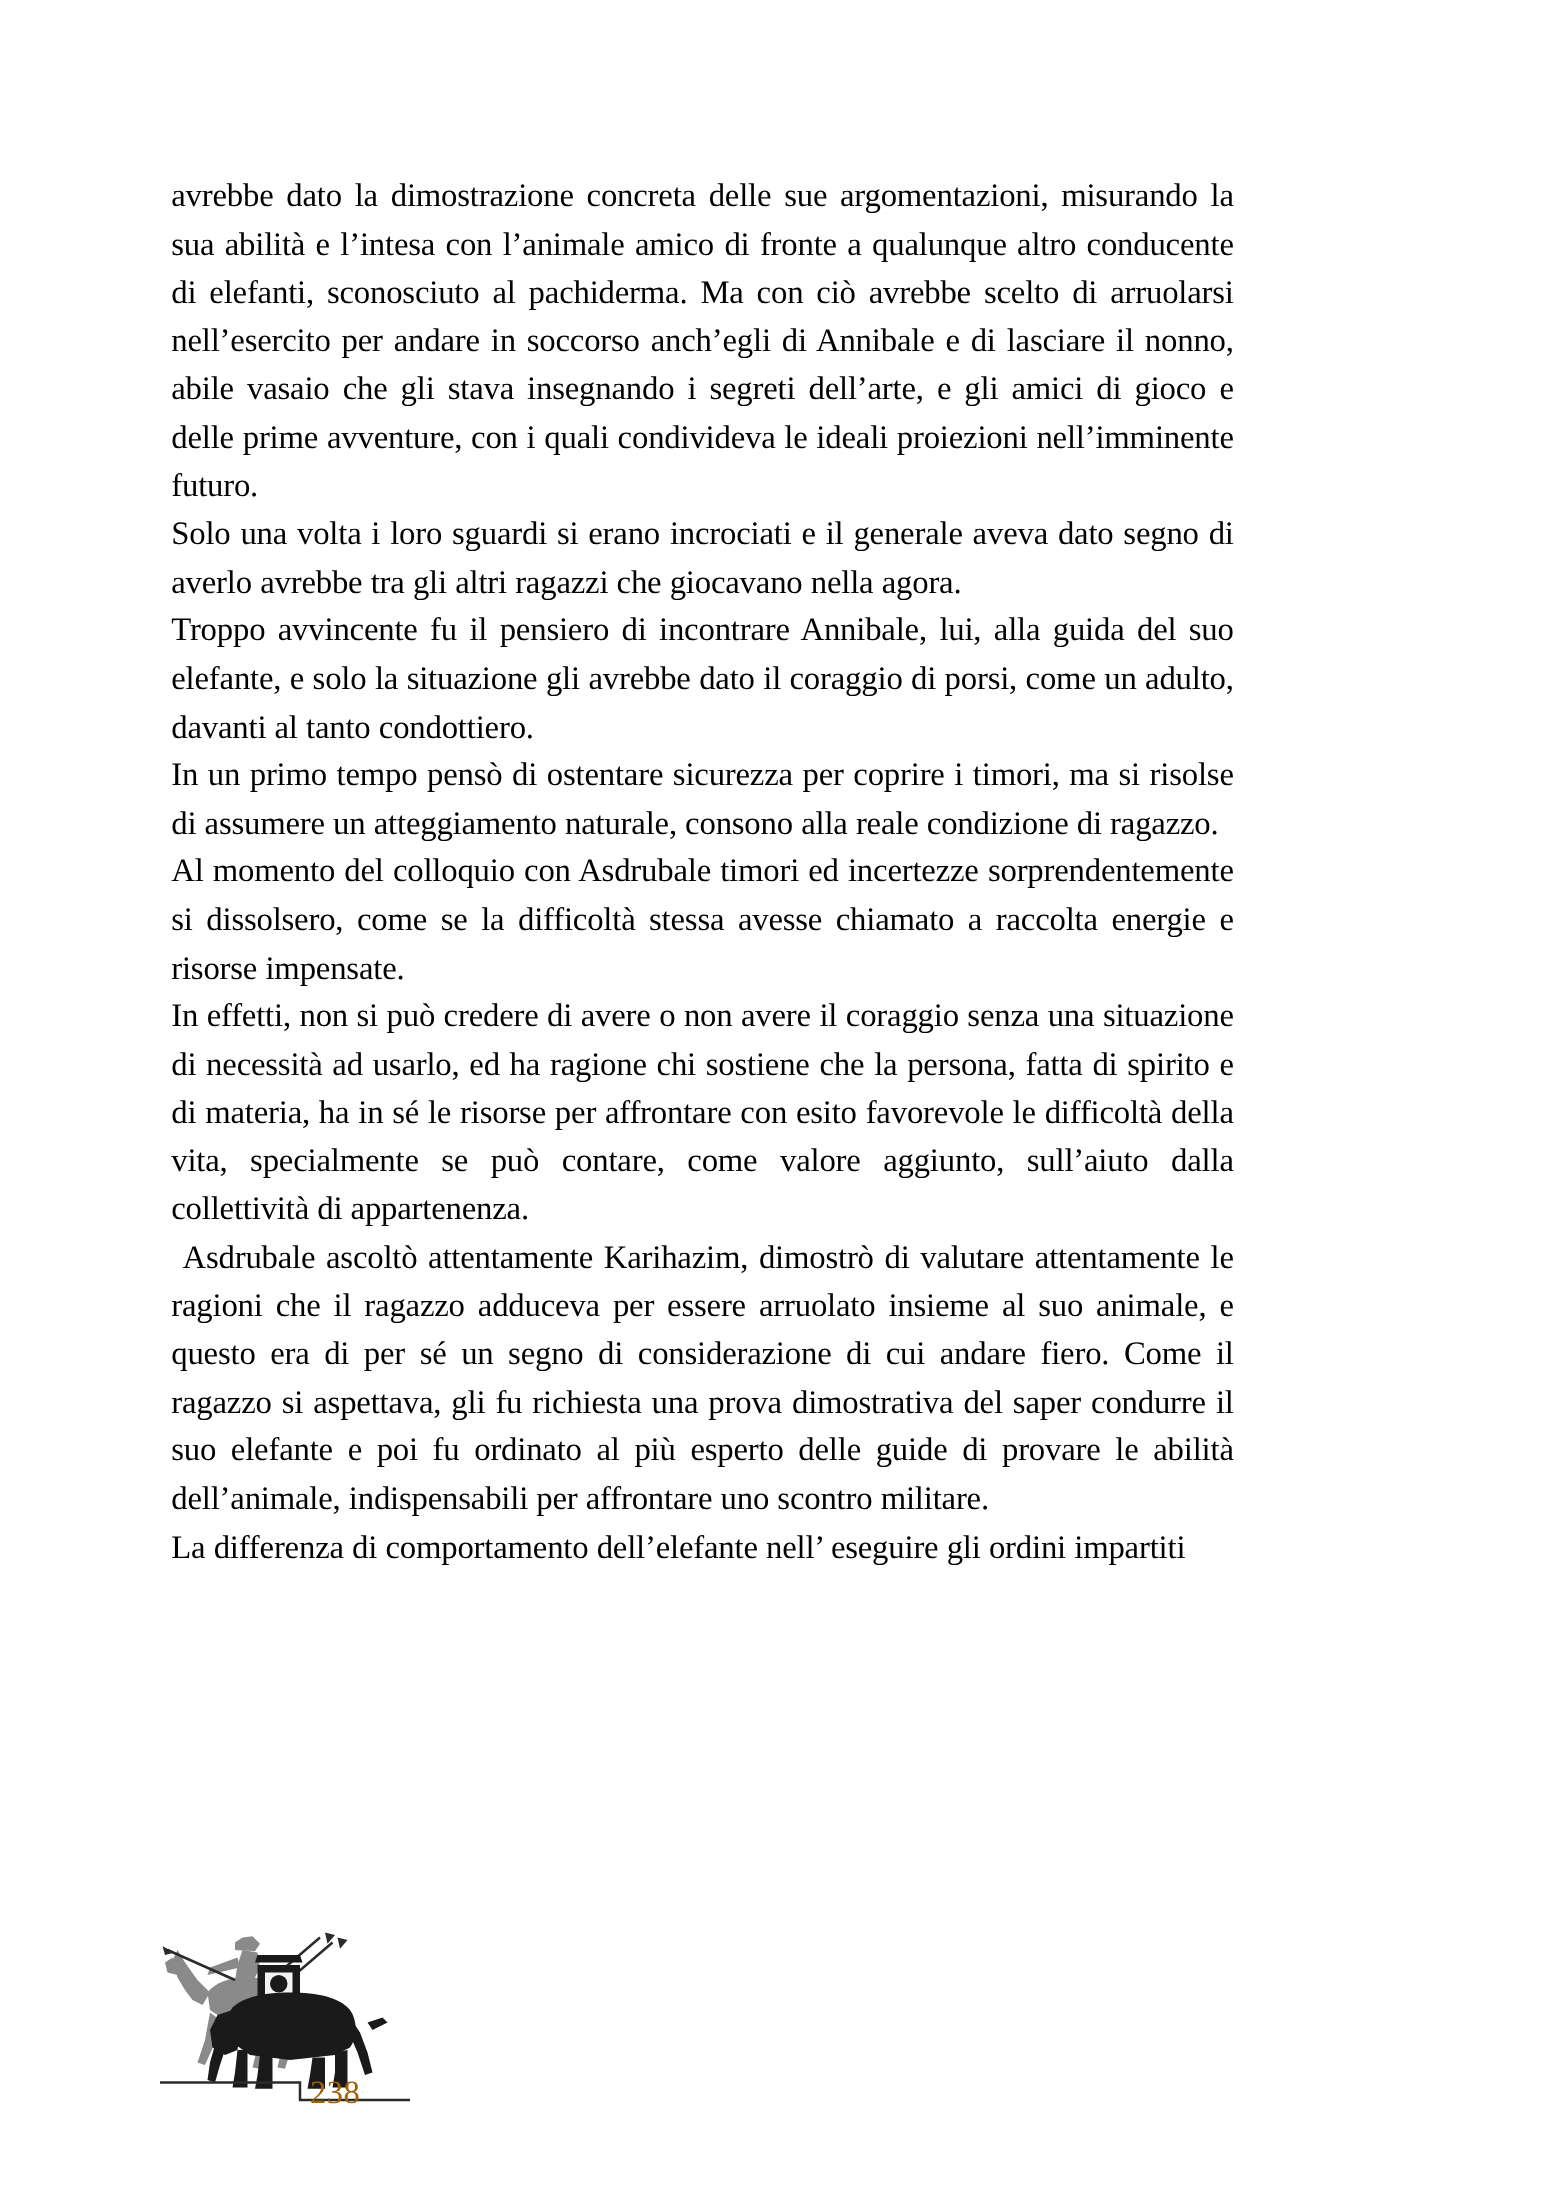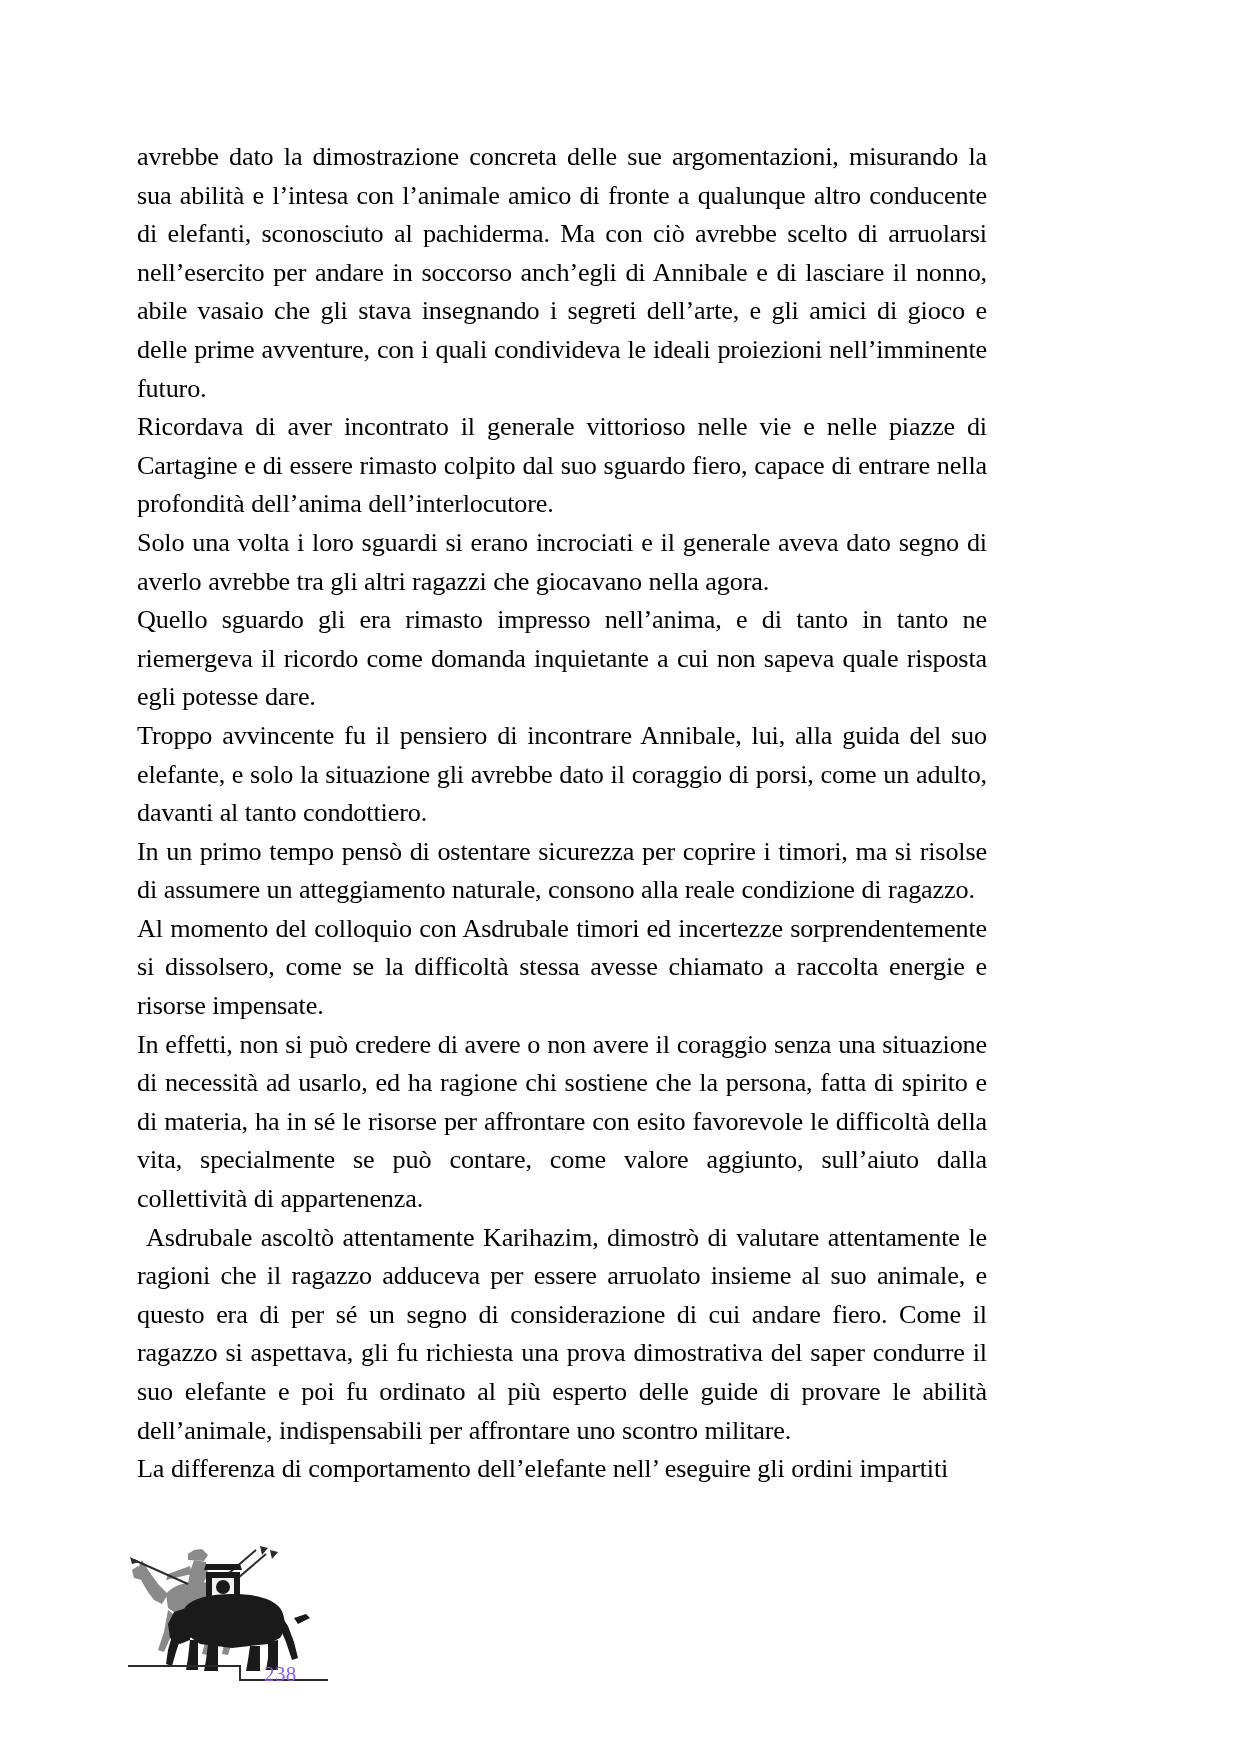--- a/index.html
+++ b/index.html
@@ -74,38 +74,36 @@
     position: absolute;
     left: 128px;
     top: 0px;
     width: 320px;
     height: 160px;
     pointer-events: none;
   }
 
   .page-number {
     position: absolute;
-    left: 264px;
+    left: 248px;
     top: 1660px;
-    font-size: 21px;
+    font-size: 26px;
     line-height: 28px;
     letter-spacing: 0.4px;
-    color: #8b5cf6;
+    color: #a16207;
   }
 </style>
 </head>
 <body>
 
 <div class="page">
 
   <div class="text-column">
     <p class="para">avrebbe dato la dimostrazione concreta delle sue argomentazioni, misurando la sua abilità e l’intesa con l’animale amico di fronte a qualunque altro conducente di elefanti, sconosciuto al pachiderma. Ma con ciò avrebbe scelto di arruolarsi nell’esercito per andare in soccorso anch’egli di Annibale e di lasciare il nonno, abile vasaio che gli stava insegnando i segreti dell’arte, e gli amici di gioco e delle prime avventure, con i quali  condivideva le ideali proiezioni nell’imminente futuro.</p>
-    <p class="para">Ricordava di aver incontrato il generale vittorioso nelle vie e nelle piazze di Cartagine e di essere rimasto colpito dal suo sguardo fiero, capace di entrare nella profondità dell’anima dell’interlocutore.</p>
     <p class="para">Solo una volta i loro sguardi si erano incrociati e il generale aveva dato segno di averlo avrebbe tra gli altri ragazzi che giocavano nella agora.</p>
-    <p class="para">Quello sguardo gli era rimasto impresso nell’anima, e di tanto in tanto ne riemergeva il ricordo come domanda inquietante a cui non sapeva quale risposta egli potesse dare.</p>
     <p class="para">Troppo avvincente fu il pensiero di incontrare Annibale, lui, alla guida del suo elefante, e solo la situazione gli avrebbe dato il coraggio di porsi, come un adulto, davanti al tanto condottiero.</p>
     <p class="para">In un primo tempo pensò di ostentare sicurezza per coprire i timori, ma si risolse di assumere un atteggiamento naturale, consono alla reale condizione di ragazzo.</p>
     <p class="para">Al momento del colloquio con Asdrubale timori ed incertezze sorprendentemente si dissolsero, come se la difficoltà stessa avesse chiamato a raccolta energie e risorse impensate.</p>
     <p class="para">In effetti, non si può credere di avere o non avere il coraggio senza una situazione di necessità ad usarlo, ed ha ragione chi sostiene che la persona, fatta di spirito e di materia, ha in sé le risorse per affrontare con esito favorevole le difficoltà della vita, specialmente se può contare, come valore aggiunto, sull’aiuto dalla collettività di appartenenza.</p>
     <p class="para indented">Asdrubale ascoltò attentamente Karihazim, dimostrò di valutare attentamente le ragioni che il ragazzo adduceva per essere arruolato insieme al suo animale, e questo era di per sé un segno di considerazione di cui andare fiero. Come il ragazzo si aspettava, gli fu richiesta una prova dimostrativa del saper condurre il suo elefante e poi fu ordinato al più esperto delle guide di provare le abilità dell’animale, indispensabili per affrontare uno scontro militare.</p>
     <p class="para">La differenza di comportamento dell’elefante nell’ eseguire gli ordini impartiti</p>
   </div>
 
   <div class="footer">
 

